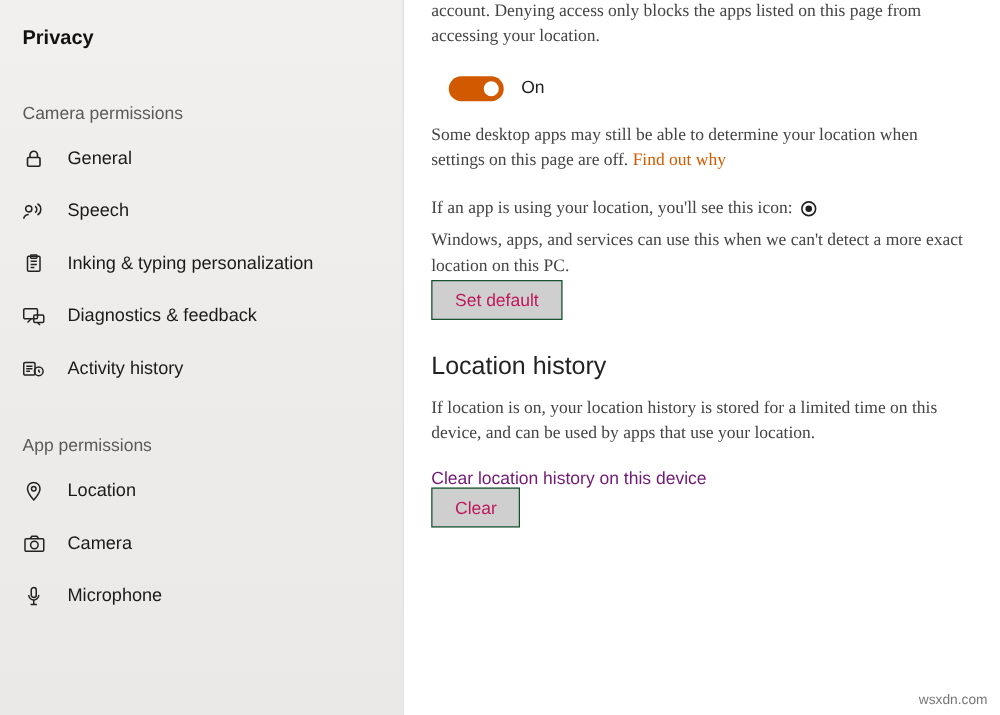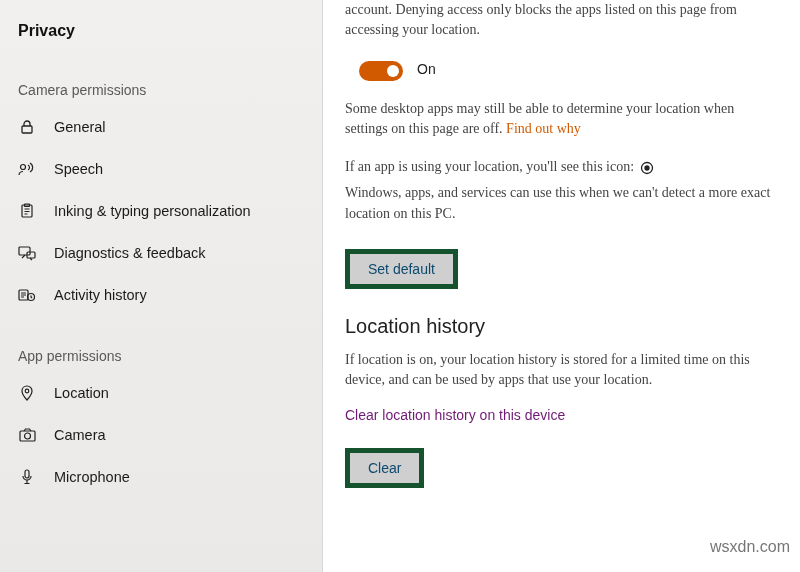--- a/index.html
+++ b/index.html
@@ -126,37 +126,37 @@
       color: #222;
       margin-top: 26px;
       margin-bottom: 12px;
     }
     .h2.first-visible {
       margin-top: 44px;
     }
     .btn {
       display: inline-block;
       background: #cfcfcf;
-      border: 5px solid #14532d;
+      border: 1px solid #14532d;
       padding: 7px 18px;
       font-size: 14px;
       cursor: pointer;
-      margin-top: 25px;
-      color: #0c4a6e;
+      margin-top: 0;
+      color: #be185d;
     }
     .sub-label {
       font-size: 14px;
       color: #701a75;
       margin-top: 16px;
     }
     .watermark {
       position: absolute;
-      bottom: 16px;
+      bottom: 6px;
       right: 10px;
-      font-size: 16px;
+      font-size: 11px;
       color: #777;
     }
     svg { display: block; }
   </style>
 </head>
 <body>
 
 <div class="sidebar">
   <div class="sidebar-title">Privacy</div>
 

